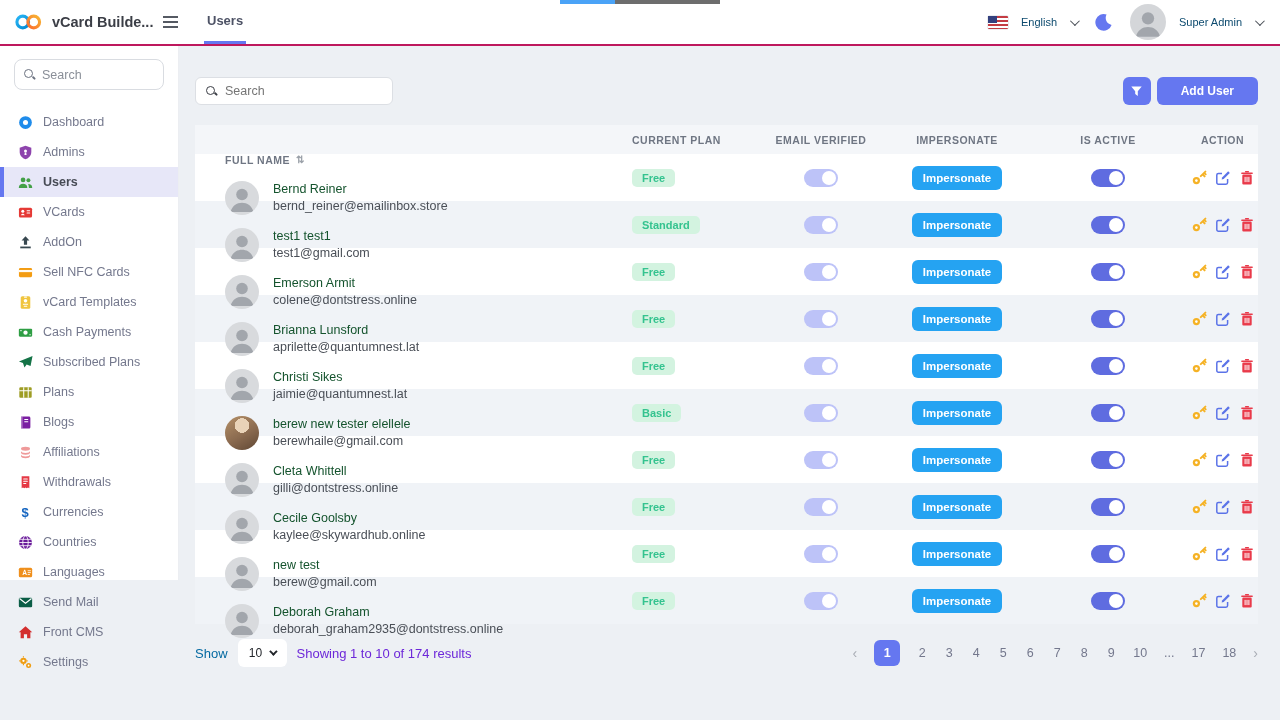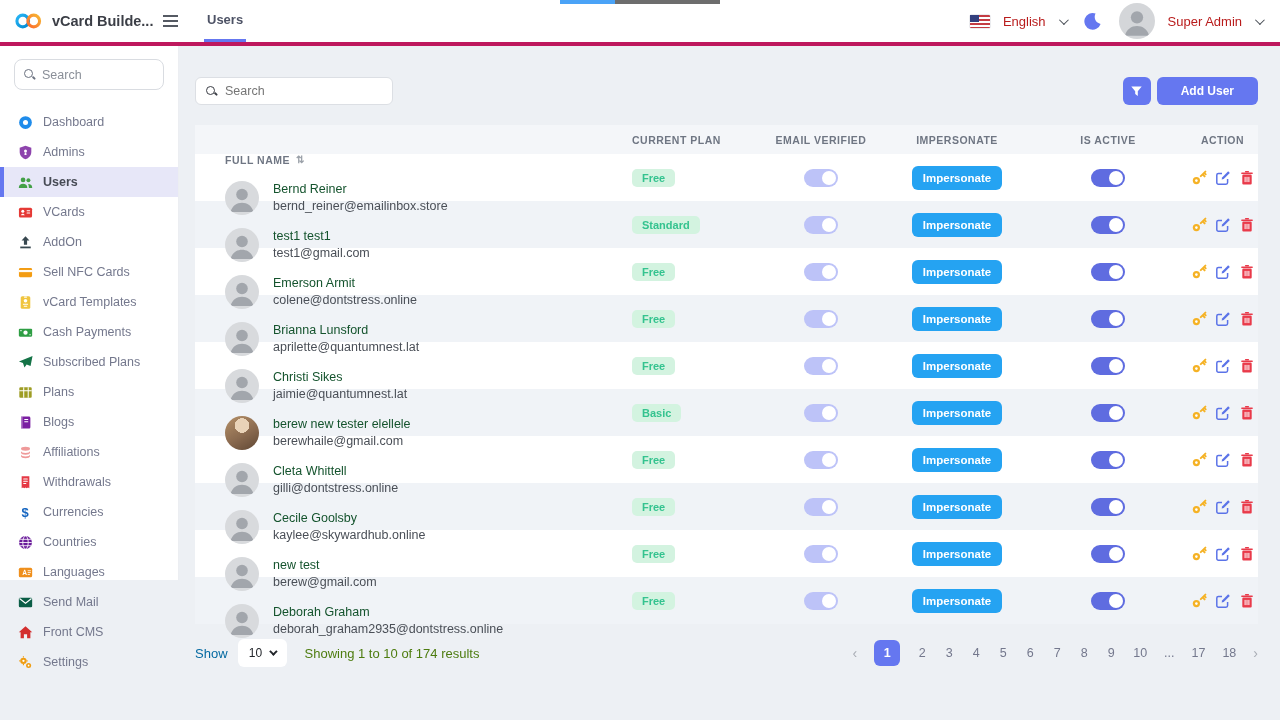--- a/index.html
+++ b/index.html
@@ -1,29 +1,29 @@
 <!DOCTYPE html>
 <html style="--accent: #6577f0; --impersonate: #25a3f2; --badge-bg: #d3f3e0; --badge-text: #34c38f; --toggle-off: #bdc3f8; --toggle-on: #5f6ce0; --key: #f5b225; --edit: #5b73e8; --trash: #e93a4a;"><head>
 <meta charset="utf-8">
 <style>
   * { margin:0; padding:0; box-sizing:border-box; }
   html,body { width:1280px; height:720px; overflow:hidden; }
   body { font-family:"Liberation Sans", sans-serif; background:#edf0f4; color:#3b3e46; position:relative; }
 
   
-  .topbar { height:46px; background:#fff; display:flex; align-items:stretch; border-bottom:4px solid #be185d; position:relative; z-index:2; }
+  .topbar { height:46px; background:#fff; display:flex; align-items:stretch; border-bottom:2px solid #be185d; position:relative; z-index:2; }
   .brand { width:178px; display:flex; align-items:center; gap:8px; padding-left:13px; flex:0 0 178px; }
   .brand-title { font-size:14.5px; font-weight:700; color:#3b3e46; white-space:nowrap; }
   .hamburger { width:17px; height:12px; border-top:2px solid #555a63; border-bottom:2px solid #555a63; position:relative; margin-left:2px; cursor:pointer; }
   .hamburger::after { content:""; position:absolute; left:0; right:0; top:3px; height:2px; background:#555a63; }
   .top-tab { margin-left:26px; display:flex; align-items:center; font-size:13px; font-weight:600; color:#4d5265; border-bottom:3px solid var(--accent,#6577f0); padding:0 3px; cursor:pointer; }
   .top-right { margin-left:auto; display:flex; align-items:center; gap:13px; padding-right:18px; }
   .flag { width:20px; height:13px; background:repeating-linear-gradient(180deg,#c43c43 0 2px,#fff 2px 4px); position:relative; border-radius:1px; box-shadow:0 0 0 .5px #d8dadf; }
   .flag::after { content:""; position:absolute; left:0; top:0; width:9px; height:7px; background:#33407e; }
-  .lang-label,.user-label { font-size:13px; color:#b91c1c;text-align:right; }
+  .lang-label,.user-label { font-size:11px; color:#0c4a6e;text-align:right; }
   .chev { width:7px; height:7px; border-right:1.8px solid #4a4f57; border-bottom:1.8px solid #4a4f57; transform:rotate(45deg) translateY(-2px); display:inline-block; }
   .moon { width:19px; height:19px; color:var(--accent,#6577f0); margin:0 4px; cursor:pointer; }
   .avatar-sm { width:36px; height:36px; border-radius:50%; background:#d4d6d9; overflow:hidden; display:flex; align-items:flex-end; justify-content:center; }
   .avatar-sm svg, .avatar svg { display:block; fill:#a2a6ac; }
 
   
   .strip { position:absolute; top:0; left:560px; height:4px; display:flex; z-index:5; }
   .strip .b1 { width:55px; background:#4aa3f7; }
   .strip .b2 { width:105px; background:#6d6d6d; }
 
@@ -79,21 +79,21 @@
   .imp-btn { background:var(--impersonate,#25a3f2); color:#fff; font-size:11.5px; font-weight:600; border:none; border-radius:6px; padding:6px 11px; cursor:pointer; font-family:"Liberation Sans",sans-serif; }
   .act { width:16px; height:16px; cursor:pointer; display:flex; align-items:center; justify-content:center; }
   .act.key { color:var(--key,#f5b225); }
   .act.edit { color:var(--edit,#5b73e8); }
   .act.trash { color:var(--trash,#e93a4a); }
 
   .tfooter { margin-top:15px; display:flex; align-items:center; }
   .show-label { font-size:13px; color:#0369a1; }
   .page-size { margin:0 10px; width:49px; height:28px; background:#fff; border-radius:6px; display:flex; align-items:center; justify-content:center; gap:7px; font-size:12px; color:#23262b; cursor:pointer; }
   .page-size .chev { width:6px; height:6px; border-width:2px; border-color:#23262b; transform:rotate(45deg) translateY(-2px); }
-  .results { font-size:13px; color:#4d7c0f; margin-left:8px; }
+  .results { font-size:13px; color:#6d28d9; margin-left:0; }
   .pager { margin-left:auto; display:flex; align-items:center; gap:17px; font-size:12.5px; color:#74788d; }
   .page-btn { cursor:pointer; min-width:10px; text-align:center; }
   .page-btn.active { width:26px; height:26px; background:var(--accent,#6577f0); color:#fff; border-radius:6px; display:flex; align-items:center; justify-content:center; font-weight:600; }
   .page-nav { color:#a9adb5; cursor:pointer; font-size:14px; }
 </style>
 </head>
 <body>
 
 <div class="strip">
     <span class="b1"></span>

